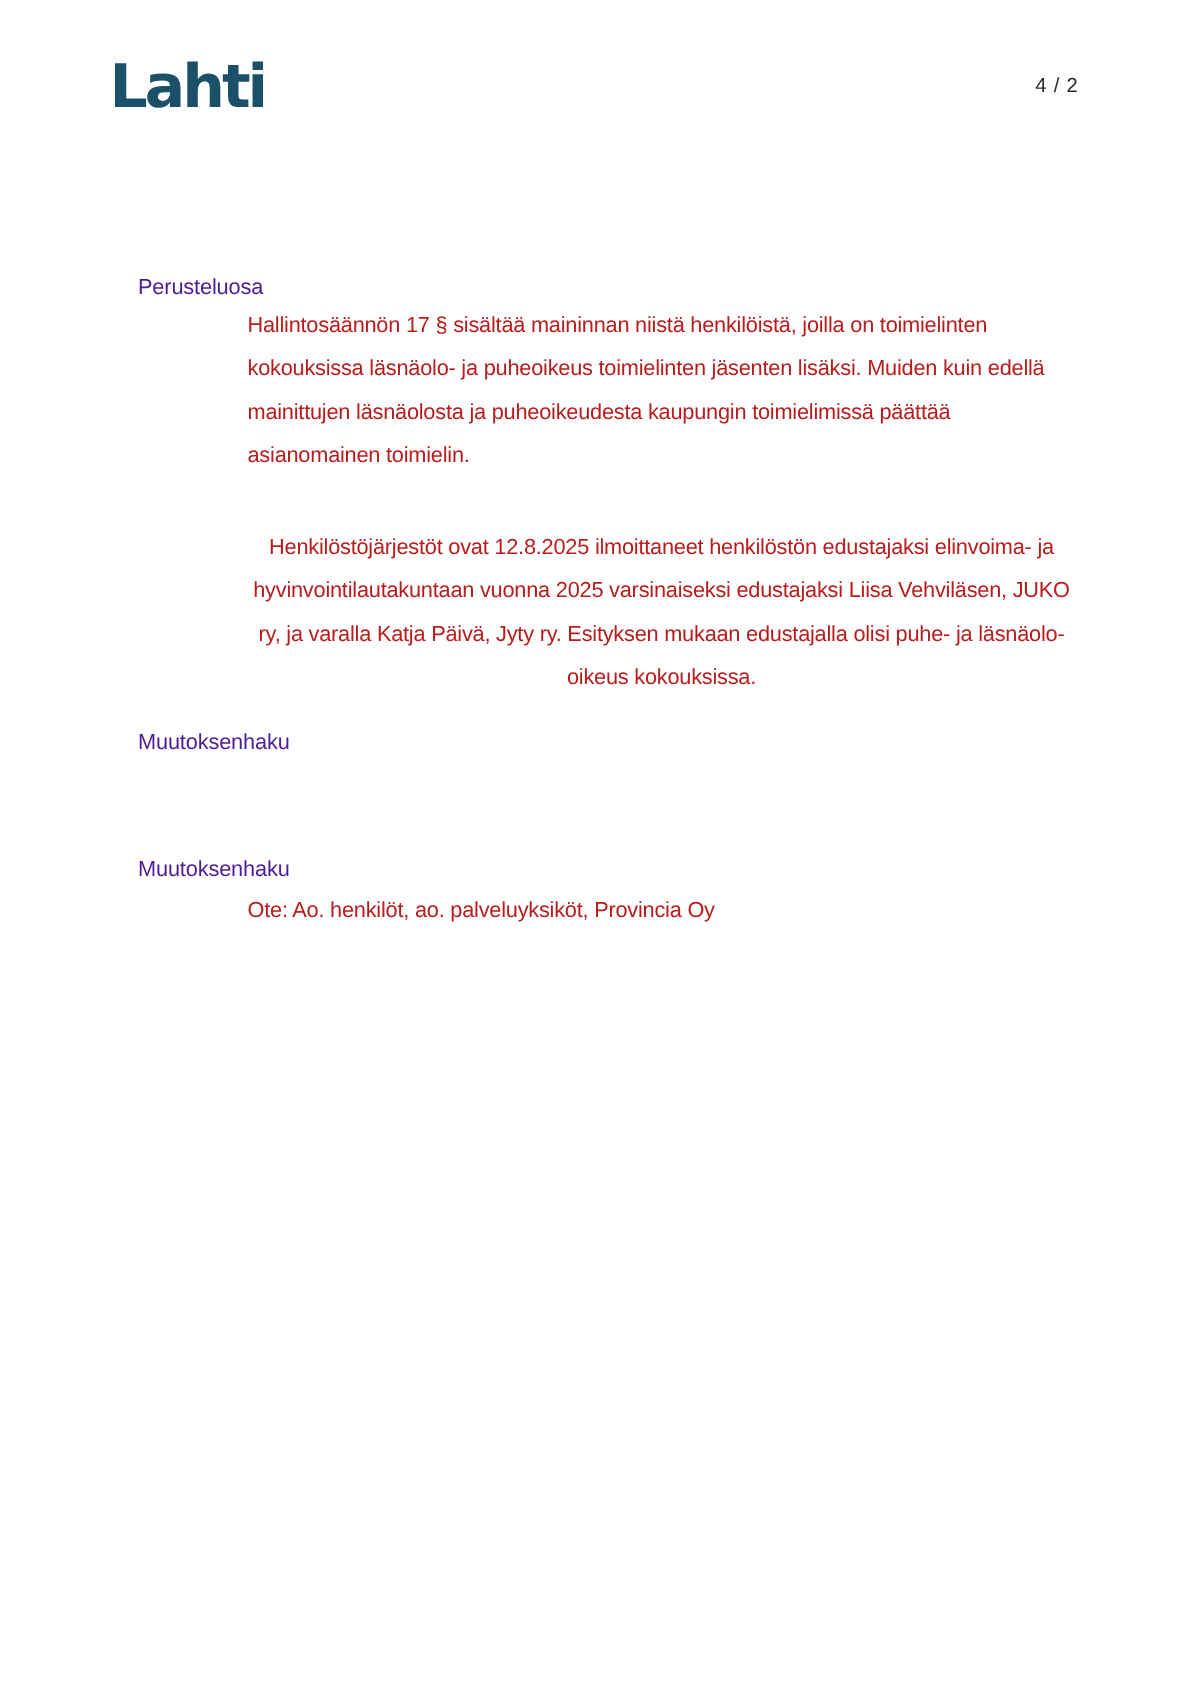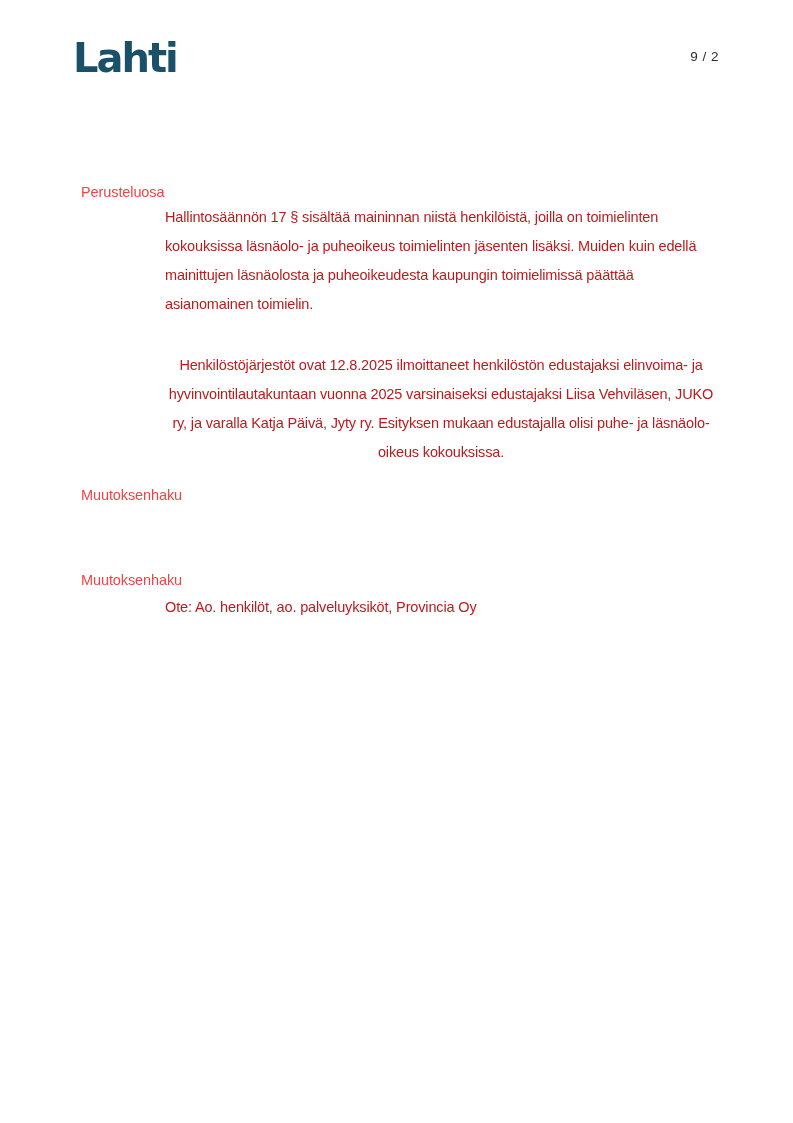--- a/index.html
+++ b/index.html
@@ -41,25 +41,25 @@
     left: 76px;
     right: 75px;
     display: flex;
     justify-content: space-between;
     font-size: 14.5px;
     letter-spacing: -0.1px;
     color: #2b2b2b;
   }
   .section-heading {
     position: absolute;
-    left: 81px;
+    left: 92px;
     font-size: 14.5px;
     letter-spacing: -0.1px;
     line-height: 1.25;
-    color: #ef4444;
+    color: #4c1d95;
   }
   .body-text {
     position: absolute;
     left: 165px;
     width: 552px;
     font-size: 14.5px;
     letter-spacing: -0.15px;
     line-height: 29px;
     color: #b91c1c;
   }
@@ -74,21 +74,21 @@
   .h-toimenpiteet { top: 571px; }
   .p-actions { top: 598px; }
 </style>
 </head>
 <body>
 
 <div class="page">
 
   <div class="logo">Lahti</div>
 
-  <div class="page-number">9 / 2</div>
+  <div class="page-number">4 / 2</div>
 
 
   <div class="section-heading h-perusteluosa">Perusteluosa</div>
 
   <div class="body-text p-justification-1">Hallintosäännön 17 § sisältää maininnan niistä henkilöistä, joilla on toimielinten kokouksissa läsnäolo- ja puheoikeus toimielinten jäsenten lisäksi. Muiden kuin edellä mainittujen läsnäolosta ja puheoikeudesta kaupungin toimielimissä päättää asianomainen toimielin.</div>
 
   <div class="body-text p-justification-2">Henkilöstöjärjestöt ovat 12.8.2025 ilmoittaneet henkilöstön edustajaksi elinvoima- ja hyvinvointilautakuntaan vuonna 2025 varsinaiseksi edustajaksi Liisa Vehviläsen, JUKO ry, ja varalla Katja Päivä, Jyty ry. Esityksen mukaan edustajalla olisi puhe- ja läsnäolo-oikeus kokouksissa.</div>
 
   <div class="section-heading h-muutoksenhaku">Muutoksenhaku</div>
 

